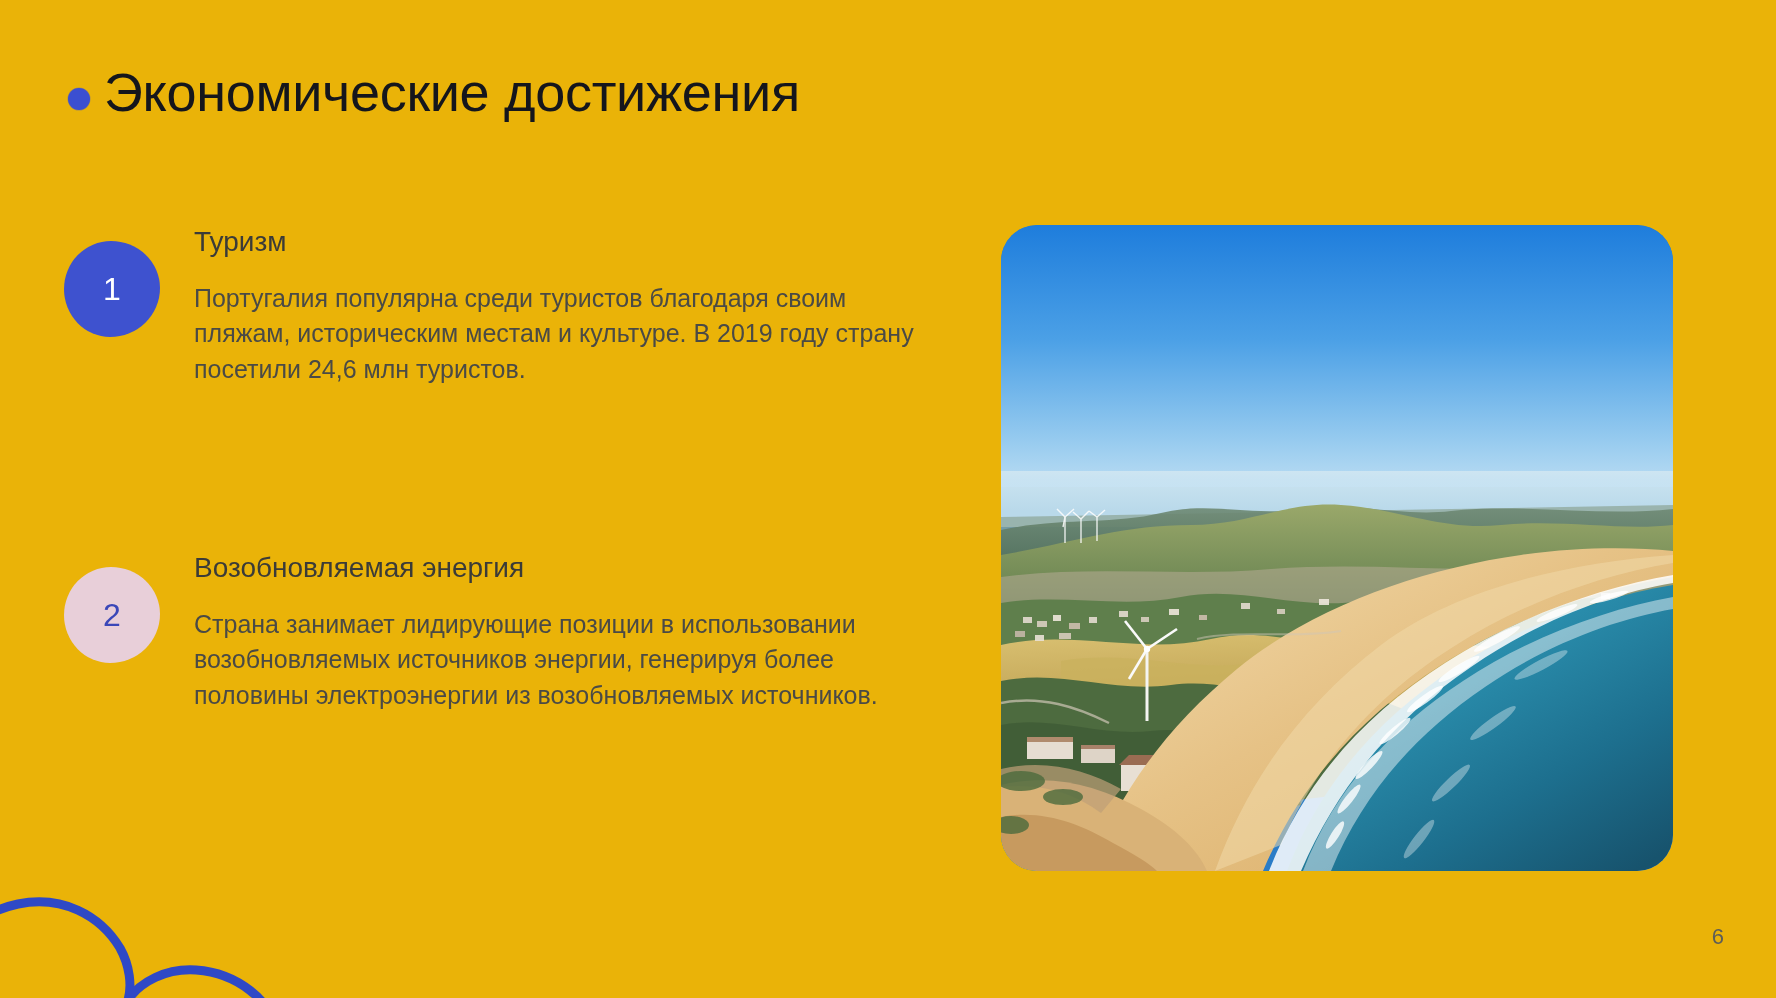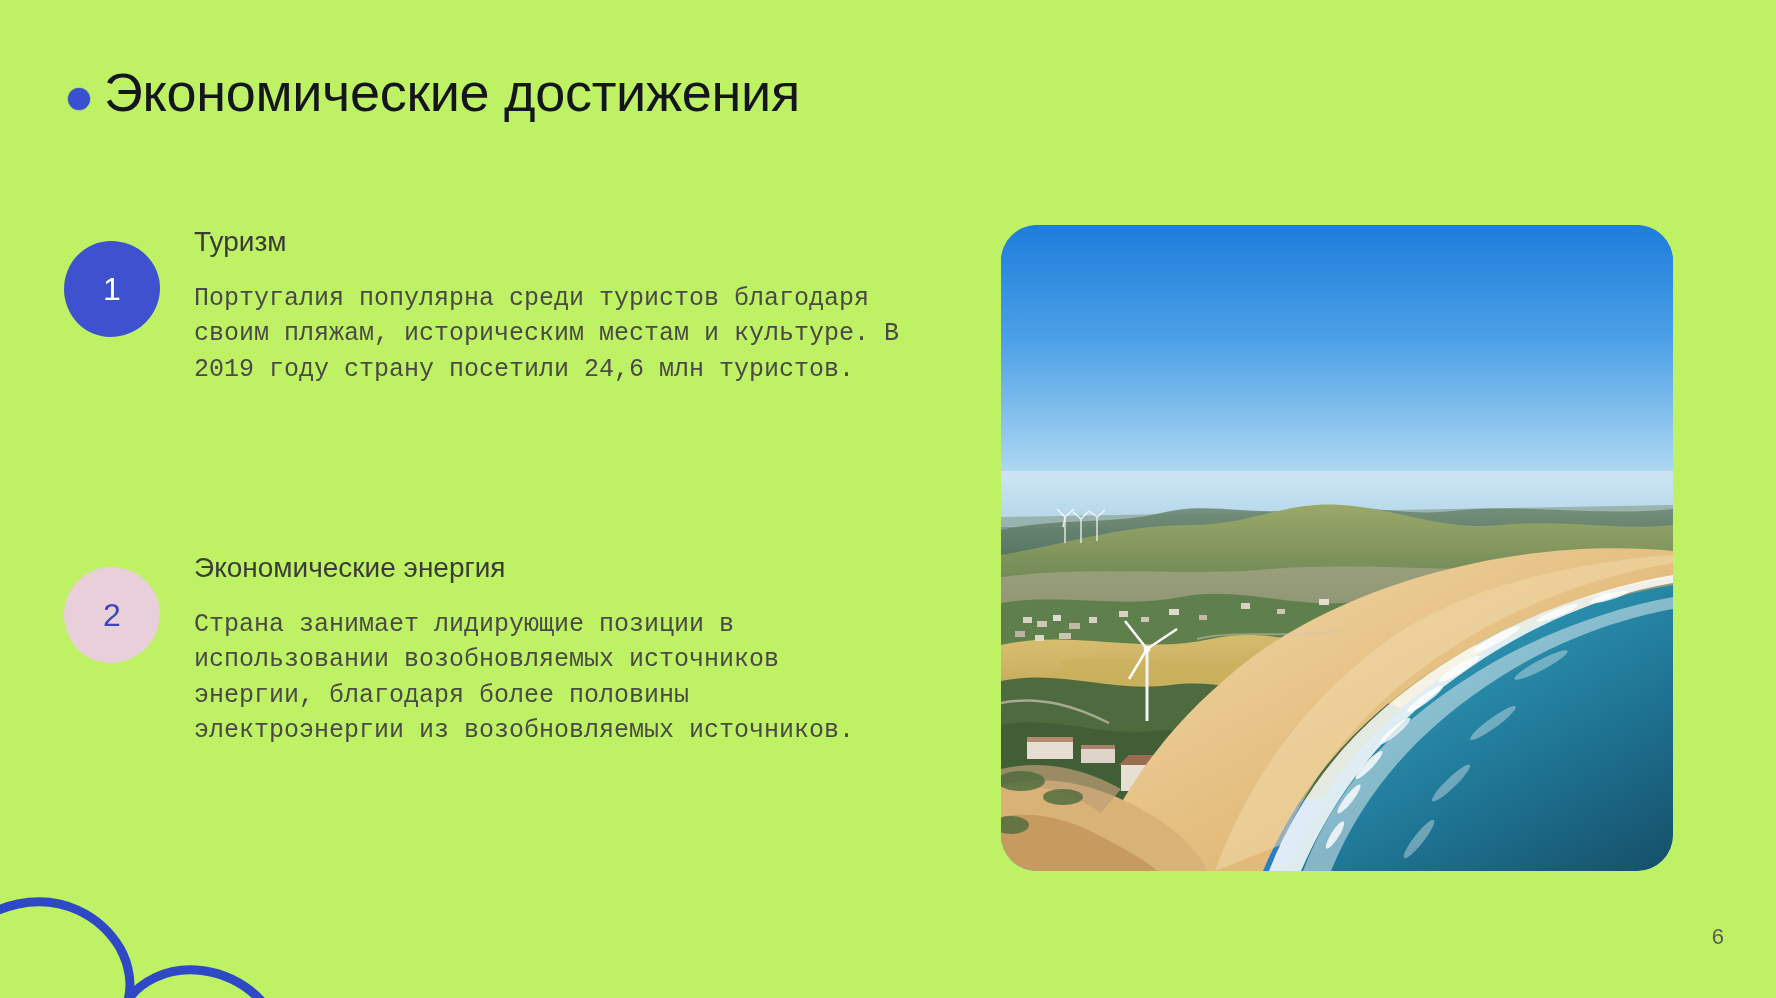--- a/index.html
+++ b/index.html
@@ -9,21 +9,21 @@
     background: #ffffff;
   }
   body {
     font-family: "Liberation Sans", sans-serif;
   }
 
   .slide {
     position: relative;
     width: 1776px;
     height: 998px;
-    background: #bef264;
+    background: #eab308;
     overflow: hidden;
   }
 
   
   .title-row {
     position: absolute;
     left: 68px;
     top: 62px;
     display: flex;
     align-items: center;
@@ -113,21 +113,20 @@
     margin: 0 0 22px 0;
     line-height: 1.2;
   }
   .item-body {
     font-size: 25px;
     line-height: 1.42;
     color: #4a4a46;
     margin: 0;
     max-width: 720px;
     white-space: pre-line;
-    font-family: Liberation Mono, monospace;
   }
 
   
   .photo-card {
     position: absolute;
     left: 1001px;
     top: 225px;
     width: 672px;
     height: 646px;
     border-radius: 36px;
@@ -175,22 +174,22 @@
         <h3 class="item-heading">Туризм</h3>
         <p class="item-body">Португалия популярна среди туристов благодаря своим пляжам, историческим местам и культуре. В 2019 году страну посетили 24,6 млн туристов.</p>
       </div>
     </div>
 
     <div class="item item-2">
       <div class="badge badge-2">
         <span>2</span>
       </div>
       <div class="item-text">
-        <h3 class="item-heading">Экономические энергия</h3>
-        <p class="item-body">Страна занимает лидирующие позиции в использовании возобновляемых источников энергии, благодаря более половины электроэнергии из возобновляемых источников.</p>
+        <h3 class="item-heading">Возобновляемая энергия</h3>
+        <p class="item-body">Страна занимает лидирующие позиции в использовании возобновляемых источников энергии, генерируя более половины электроэнергии из возобновляемых источников.</p>
       </div>
     </div>
 
   </div>
 
   <div class="photo-card">
     <svg class="photo-svg" viewBox="0 0 672 646" preserveAspectRatio="xMidYMid slice">
       <defs>
         <linearGradient id="sky" x1="0" y1="0" x2="0" y2="1">
           <stop offset="0%" stop-color="#1e7ddc"></stop>

